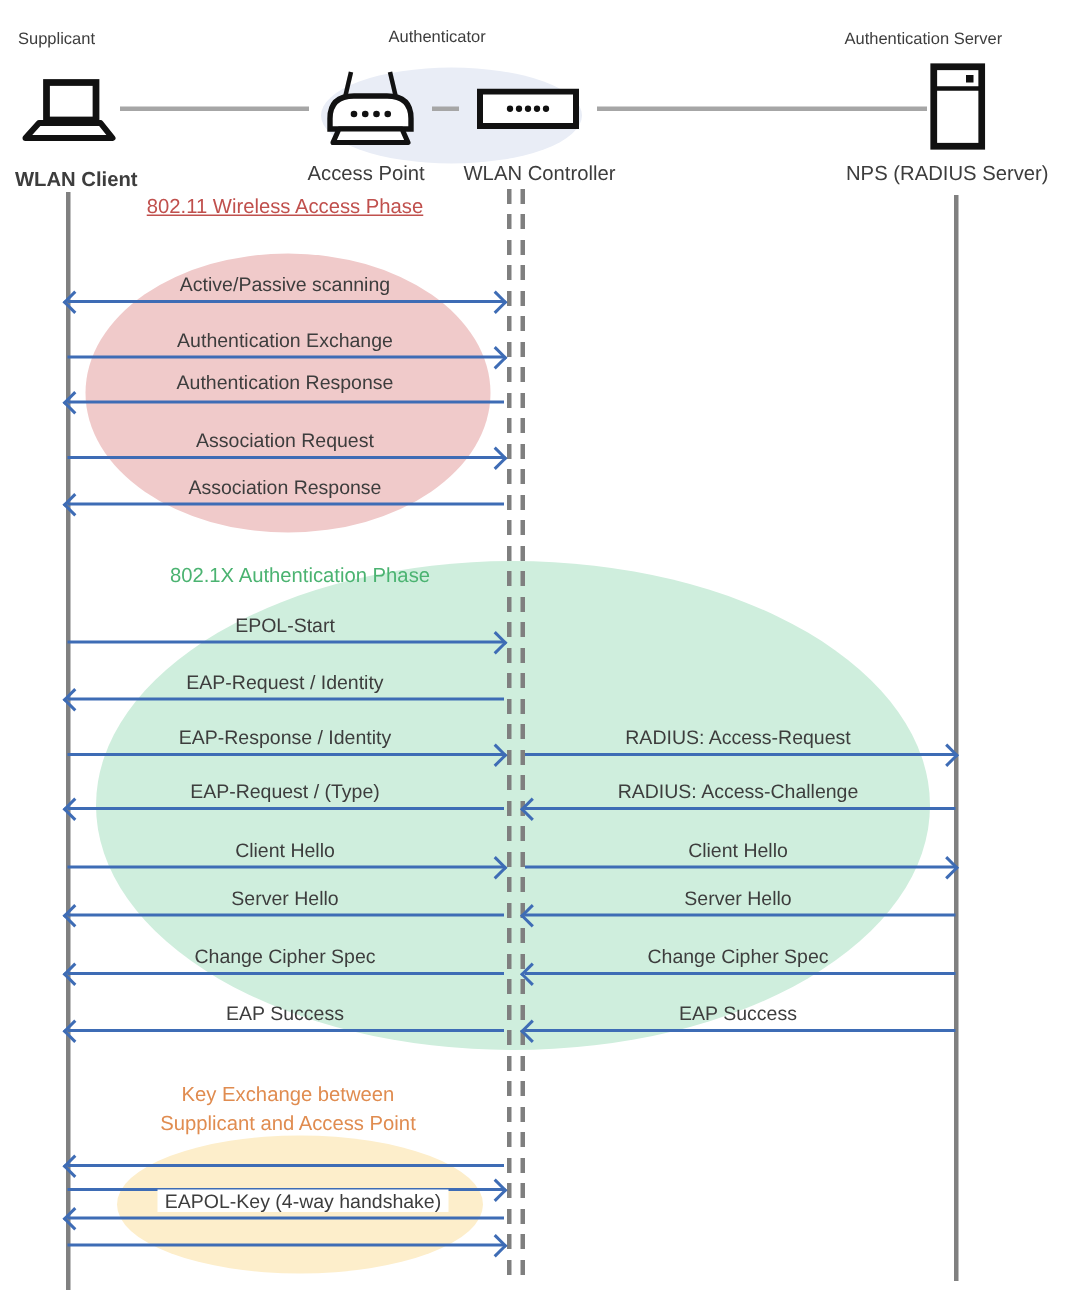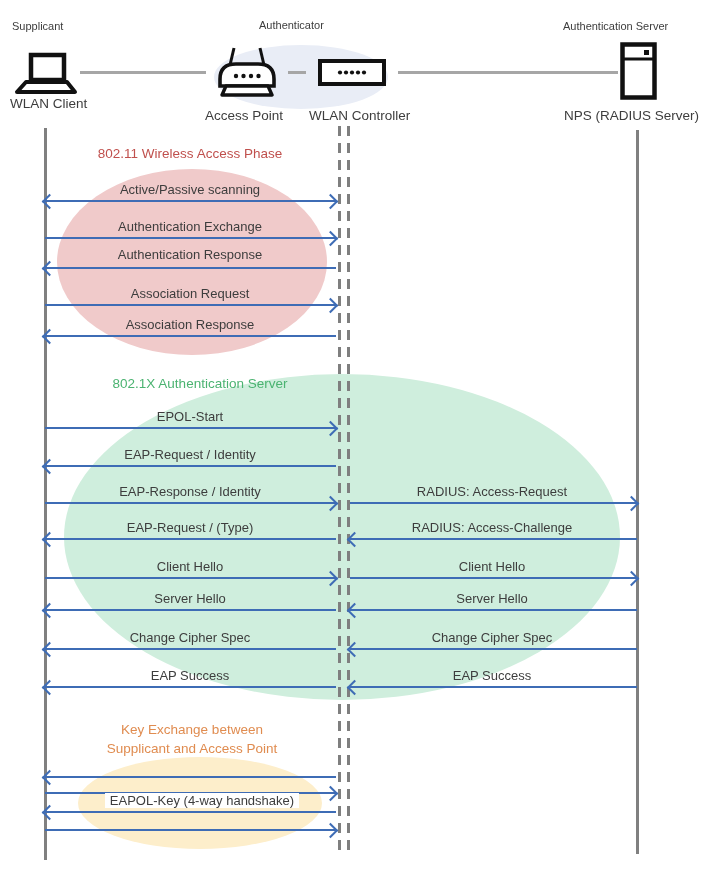--- a/index.html
+++ b/index.html
@@ -60,32 +60,32 @@
     <circle cx="40" cy="13.5" r="2.1" fill="#111111"></circle>
     <circle cx="46" cy="13.5" r="2.1" fill="#111111"></circle>
   </svg>
 
   <svg class="icon" style="left:620px;top:42px;" width="37" height="58" viewBox="0 0 37 58">
     <rect x="2.5" y="2.5" width="32" height="53" fill="#ffffff" stroke="#111111" stroke-width="4.5"></rect>
     <line x1="3" y1="17" x2="34" y2="17" stroke="#111111" stroke-width="3"></line>
     <rect x="24" y="8" width="5" height="5" fill="#111111"></rect>
   </svg>
 
-  <div class="devlabel" style="left:10px;top:96px;">WLAN Client</div>
+  <div class="devlabel" style="left:10px;top:112px;font-weight:bold;">WLAN Client</div>
   <div class="devlabel" style="left:205px;top:108px;">Access Point</div>
   <div class="devlabel" style="left:309px;top:108px;">WLAN Controller</div>
   <div class="devlabel" style="left:564px;top:108px;">NPS (RADIUS Server)</div>
 
   <div class="lifeline" style="left:44px;top:128px;height:732px;"></div>
   <div class="dashedline" style="left:338px;top:126px;height:728px;"></div>
   <div class="dashedline" style="left:347px;top:126px;height:728px;"></div>
   <div class="lifeline" style="left:636px;top:130px;height:724px;"></div>
 
-  <div class="phase-title" style="left: 60px; top: 146px; width: 260px; color: rgb(192, 80, 77);">802.11 Wireless Access Phase</div>
-  <div class="phase-title" style="left: 70px; top: 376px; width: 260px; color: rgb(75, 179, 113);">802.1X Authentication Server</div>
+  <div class="phase-title" style="left: 60px; top: 130px; width: 260px; color: rgb(192, 80, 77); text-decoration: underline;">802.11 Wireless Access Phase</div>
+  <div class="phase-title" style="left: 70px; top: 376px; width: 260px; color: rgb(75, 179, 113);">802.1X Authentication Phase</div>
   <div class="phase-title" style="left: 62px; top: 722px; width: 260px; color: rgb(224, 140, 80);">Key Exchange between</div>
   <div class="phase-title" style="left: 62px; top: 741px; width: 260px; color: rgb(224, 140, 80);">Supplicant and Access Point</div>
 
   <div>
       <div class="msg-line" style="left: 45px; top: 200px; width: 291px; background: rgb(62, 108, 181);"></div>
       <div class="msg-head" style="border-color: rgb(62, 108, 181); top: 196px; left: 325px; transform: rotate(45deg);"></div>
       <div class="msg-head" style="border-color: rgb(62, 108, 181); top: 196px; left: 44px; transform: rotate(-135deg);"></div>
       <div class="msg-label" style="left: 50px; width: 280px; top: 182px;"><span>Active/Passive scanning</span></div>
       <div class="msg-line" style="left: 45px; top: 237px; width: 291px; background: rgb(62, 108, 181);"></div>
       <div class="msg-head" style="border-color: rgb(62, 108, 181); top: 233px; left: 325px; transform: rotate(45deg);"></div>

